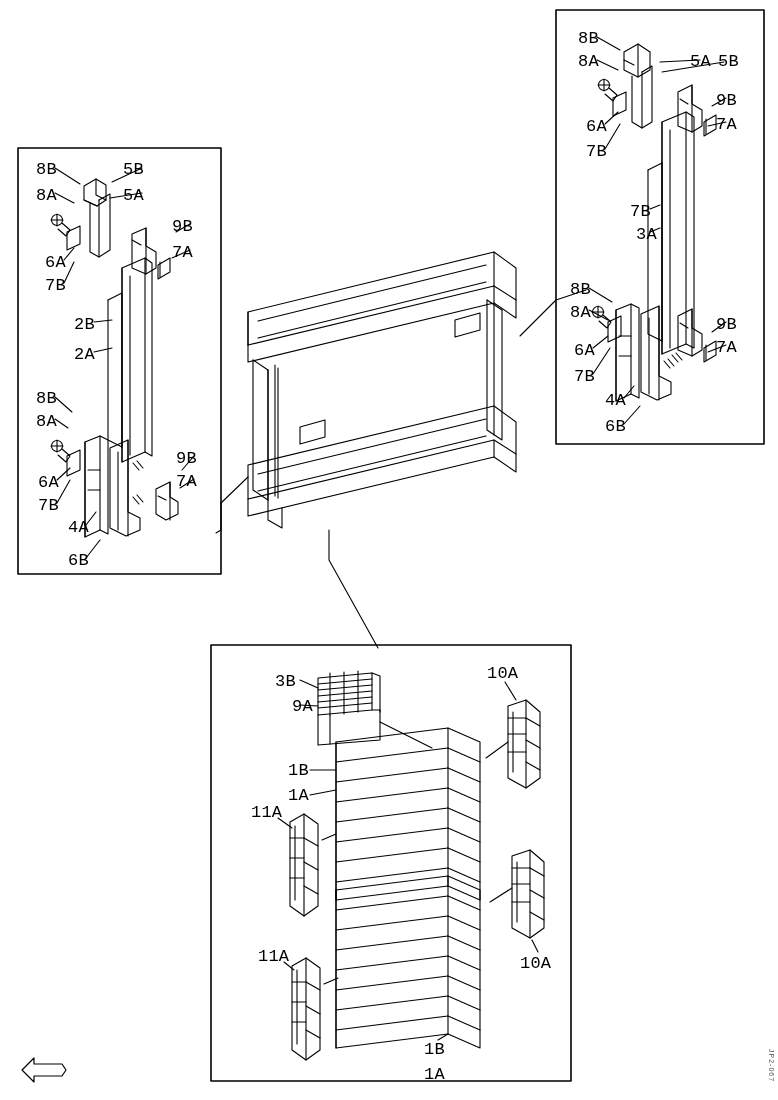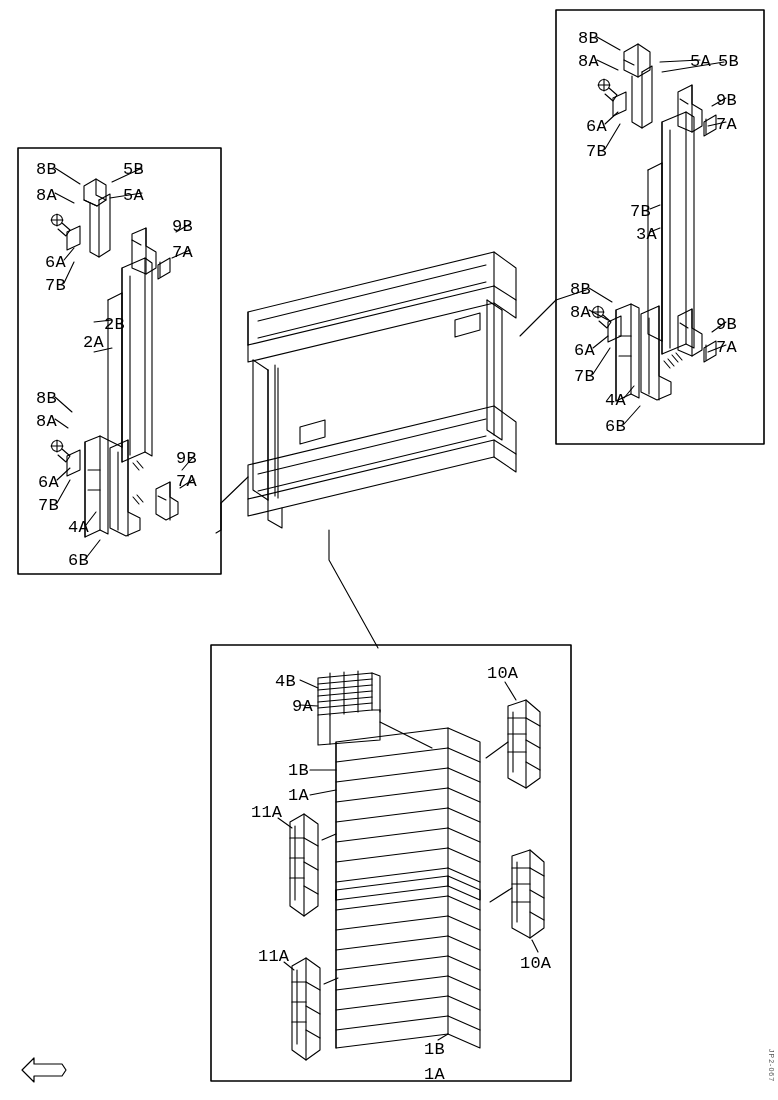--- a/index.html
+++ b/index.html
@@ -364,22 +364,22 @@
   </svg>
 
   <div class="label" style="left:36px; top:163px;">8B</div>
   <div class="label" style="left:36px; top:189px;">8A</div>
   <div class="label" style="left:123px; top:163px;">5B</div>
   <div class="label" style="left:123px; top:189px;">5A</div>
   <div class="label" style="left:172px; top:220px;">9B</div>
   <div class="label" style="left:172px; top:246px;">7A</div>
   <div class="label" style="left:45px; top:256px;">6A</div>
   <div class="label" style="left:45px; top:279px;">7B</div>
-  <div class="label" style="left:74px; top:318px;margin-left:30px;">2B</div>
-  <div class="label" style="left:74px; top:336px;margin-left:9px;">2A</div>
+  <div class="label" style="left:74px; top:318px;">2B</div>
+  <div class="label" style="left:74px; top:348px;">2A</div>
   <div class="label" style="left:36px; top:392px;">8B</div>
   <div class="label" style="left:36px; top:415px;">8A</div>
   <div class="label" style="left:176px; top:452px;">9B</div>
   <div class="label" style="left:176px; top:475px;">7A</div>
   <div class="label" style="left:38px; top:476px;">6A</div>
   <div class="label" style="left:38px; top:499px;">7B</div>
   <div class="label" style="left:68px; top:521px;">4A</div>
   <div class="label" style="left:68px; top:554px;">6B</div>
 
   <div class="label" style="left:578px; top:32px;">8B</div>
@@ -394,21 +394,21 @@
   <div class="label" style="left:636px; top:228px;">3A</div>
   <div class="label" style="left:570px; top:283px;">8B</div>
   <div class="label" style="left:570px; top:306px;">8A</div>
   <div class="label" style="left:716px; top:318px;">9B</div>
   <div class="label" style="left:716px; top:341px;">7A</div>
   <div class="label" style="left:574px; top:344px;">6A</div>
   <div class="label" style="left:574px; top:370px;">7B</div>
   <div class="label" style="left:605px; top:394px;">4A</div>
   <div class="label" style="left:605px; top:420px;">6B</div>
 
-  <div class="label" style="left:275px; top:675px;">4B</div>
+  <div class="label" style="left:275px; top:675px;">3B</div>
   <div class="label" style="left:292px; top:700px;">9A</div>
   <div class="label" style="left:487px; top:667px;">10A</div>
   <div class="label" style="left:288px; top:764px;">1B</div>
   <div class="label" style="left:288px; top:789px;">1A</div>
   <div class="label" style="left:251px; top:806px;">11A</div>
   <div class="label" style="left:258px; top:950px;">11A</div>
   <div class="label" style="left:520px; top:957px;">10A</div>
   <div class="label" style="left:424px; top:1043px;">1B</div>
   <div class="label" style="left:424px; top:1068px;">1A</div>
 

